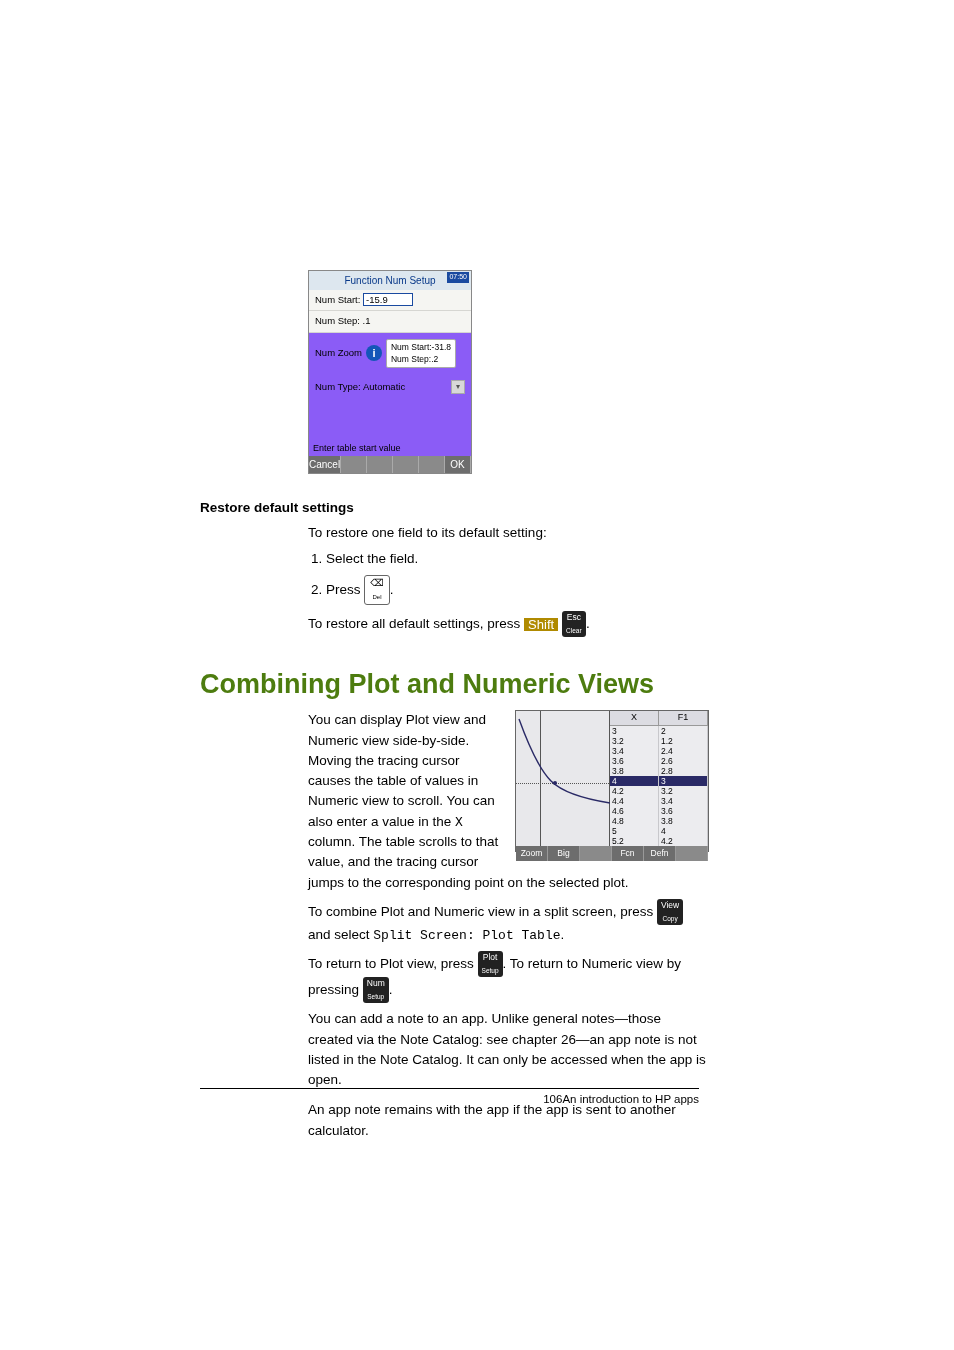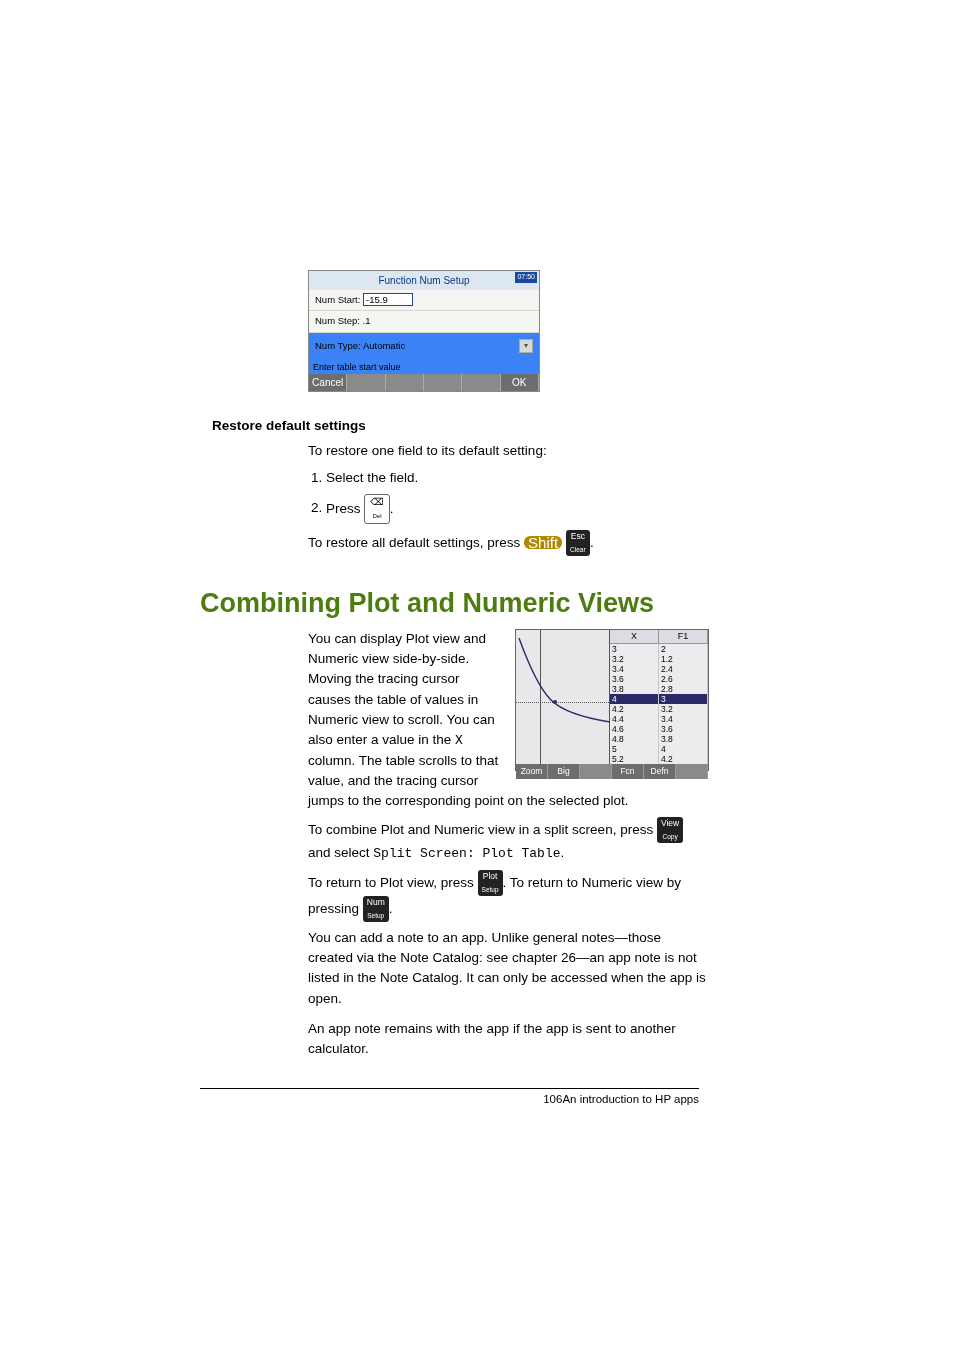--- a/index.html
+++ b/index.html
@@ -34,21 +34,21 @@
     background: #5a5a5a;
     color: #fff;
     font-size: 11px;
     padding: 1px 6px 1px 8px;
     border-radius: 2px;
     vertical-align: middle;
   }
   .sidebar-heading {
     font-weight: bold;
     font-size: 13.5px;
-    margin: 10px 0 8px 12px;
+    margin: 10px 0 8px 0;
   }
   .text-block { margin-bottom: 6px; }
   ol.steps { margin: 6px 0 6px 18px; }
   ol.steps li { margin-bottom: 6px; font-size: 13.5px; }
   .key {
     display: inline-block;
     border: 1px solid #666;
     border-radius: 3px;
     padding: 0 5px;
     font-size: 9.5px;
@@ -67,47 +67,47 @@
     font-size: 8.5px;
     line-height: 13px;
     vertical-align: middle;
     min-width: 24px;
     text-align: center;
   }
   .key-shift {
     display: inline-block;
     background: #b08a00;
     color: #fff;
-    border-radius: 6px;
+    border-radius: 0;
     padding: 0 4px;
-    font-size: 15px;
+    font-size: 13px;
     line-height: 13px;
     vertical-align: middle;
   }
   h2.section {
     color: #4d7c0f;
     font-size: 27px;
     font-weight: bold;
     margin: 32px 0 10px 0;
   }
   .combo-row {
     display: flex;
     gap: 14px;
   }
   .combo-text {
     flex: 1;
   }
   .mono { font-family: "Courier New", monospace; font-size: 13px; }
 
   
   .fns {
-    width: 232px;
+    width: 164px;
     border: 1px solid #888;
     font-size: 9.5px;
-    background: #3b82f6;
+    background: #8b5cf6;
   }
   .fns-title {
     background: #dde7ef;
     color: #0a3a8a;
     text-align: center;
     padding: 2px 0;
     font-size: 10px;
     position: relative;
   }
   .fns-title .clock {
@@ -142,21 +142,21 @@
   }
   .fns-type {
     display: flex; justify-content: space-between; align-items: center;
     padding: 6px 6px;
   }
   .dropdown-arrow {
     width: 14px; height: 14px; background: #d8d8d8; border: 1px solid #aaa;
     display: inline-flex; align-items: center; justify-content: center;
     font-size: 8px; color: #555;
   }
-  .fns-footer-label { font-size: 9px; padding: 2px 4px 0 4px; }
+  .fns-footer-label { font-size: 9px; padding: 2px 4px 0 4px; margin-top: 40px; }
   .fns-soft {
     display: flex; background: #888;
   }
   .fns-soft .sk {
     flex: 1; text-align: center; font-size: 10px; color: #fff;
     border-right: 1px solid #aaa; padding: 1px 0;
     background: #6d6d6d;
   }
   .fns-soft .sk.blank { background: #8a8a8a; }
 
@@ -226,20 +226,28 @@
           <span>Function Num Setup</span>
           <span class="clock">07:50</span>
         </div>
         <div class="fns-row">
           <span>Num Start:</span>
           <input value="-15.9" style="">
         </div>
         <div class="fns-row">
           <span>Num Step:</span>
           <span>.1</span>
+        </div>
+        <div class="fns-zoom">
+          <span>Num Zoom</span>
+          <span class="info-bubble">i</span>
+          <span class="bubble-box">
+            <div>Num Start:-31.8</div>
+            <div>Num Step:.2</div>
+          </span>
         </div>
         <div class="fns-type">
           <span>
             <span>Num Type:</span>
             <span>Automatic</span>
           </span>
           <span class="dropdown-arrow">▾</span>
         </div>
         <div class="fns-footer-label">Enter table start value</div>
         <div class="fns-soft">

